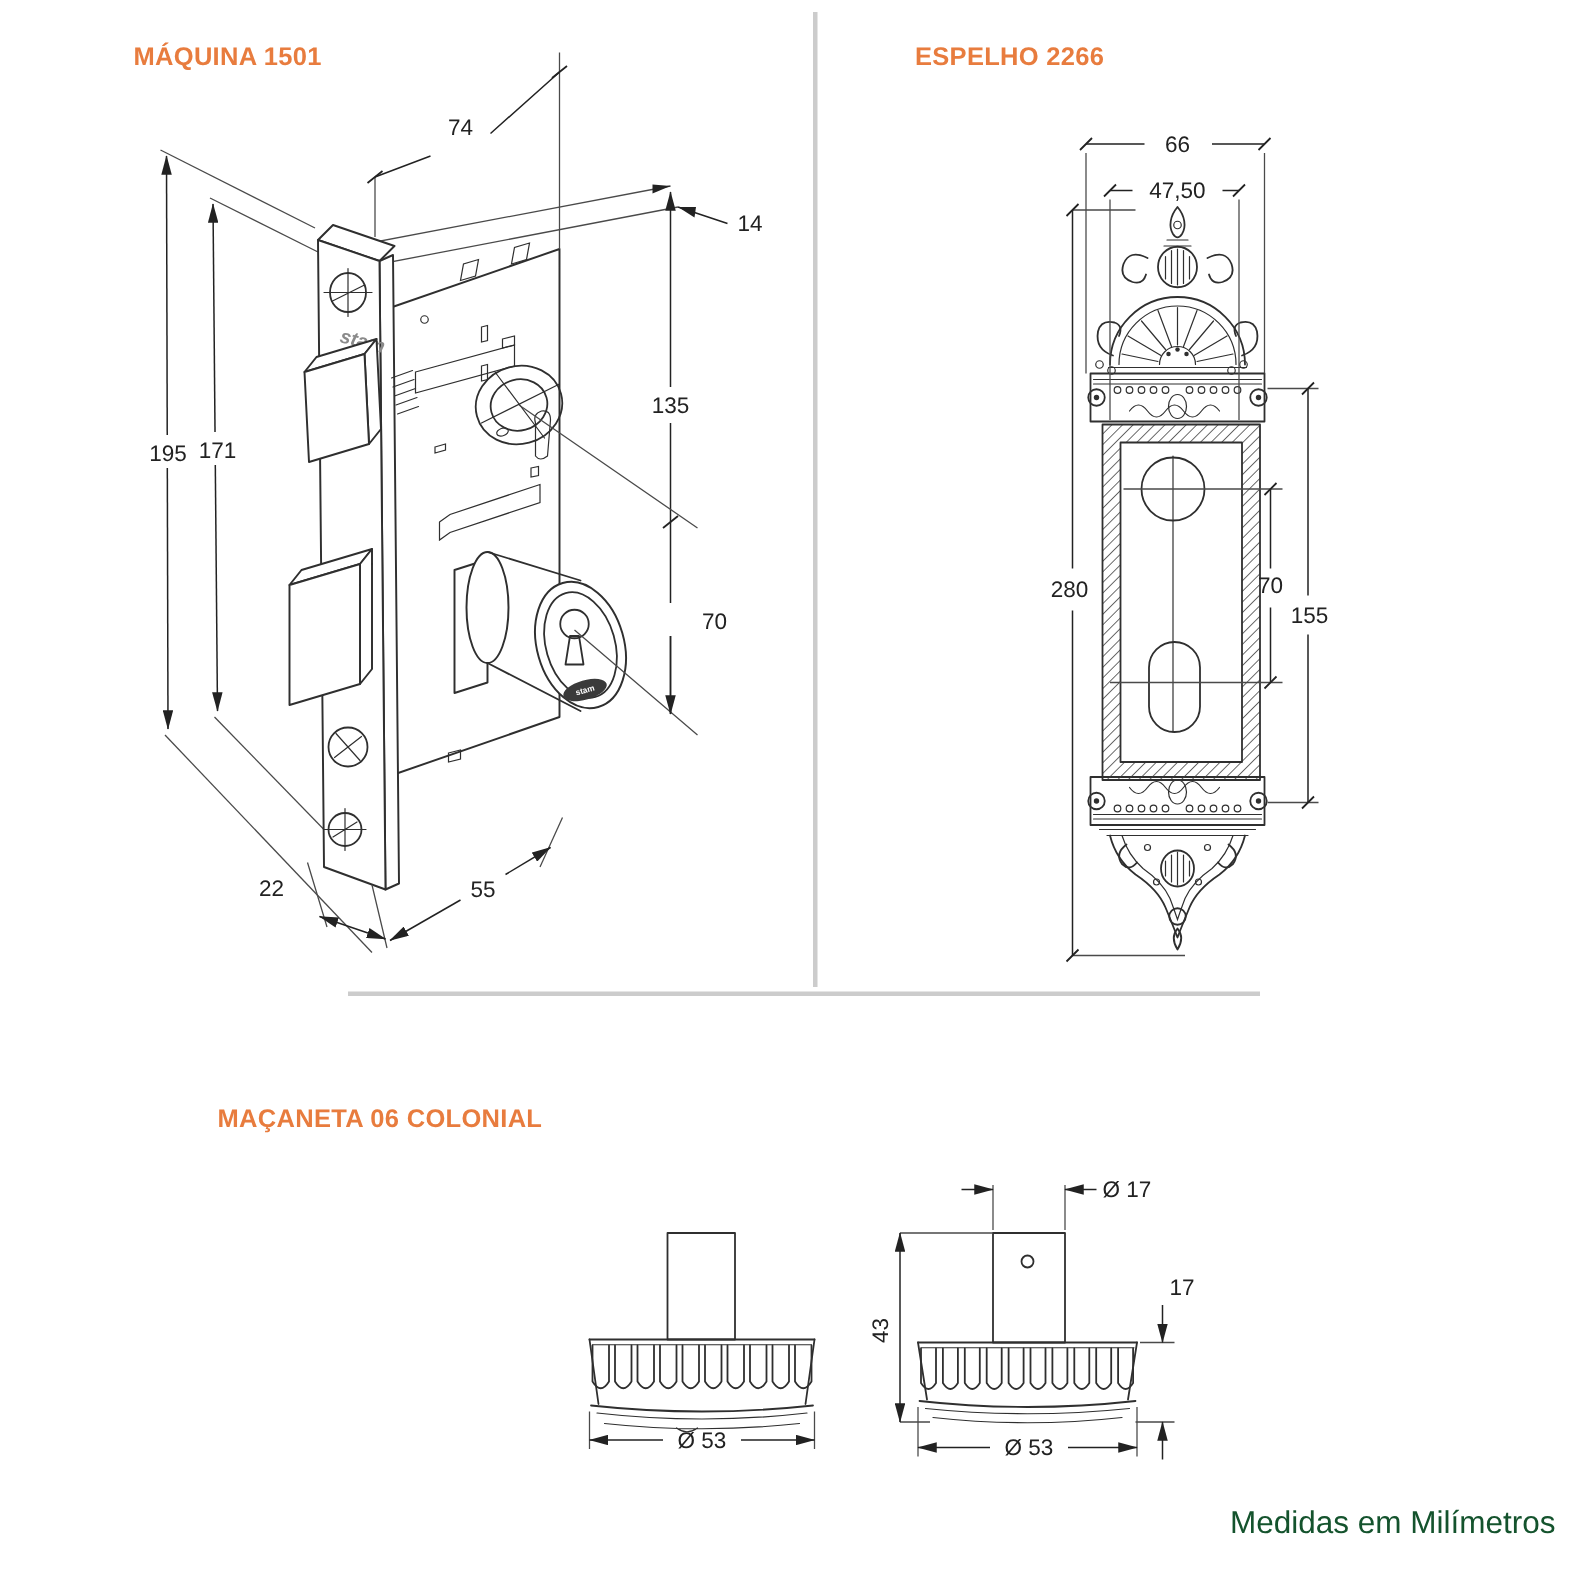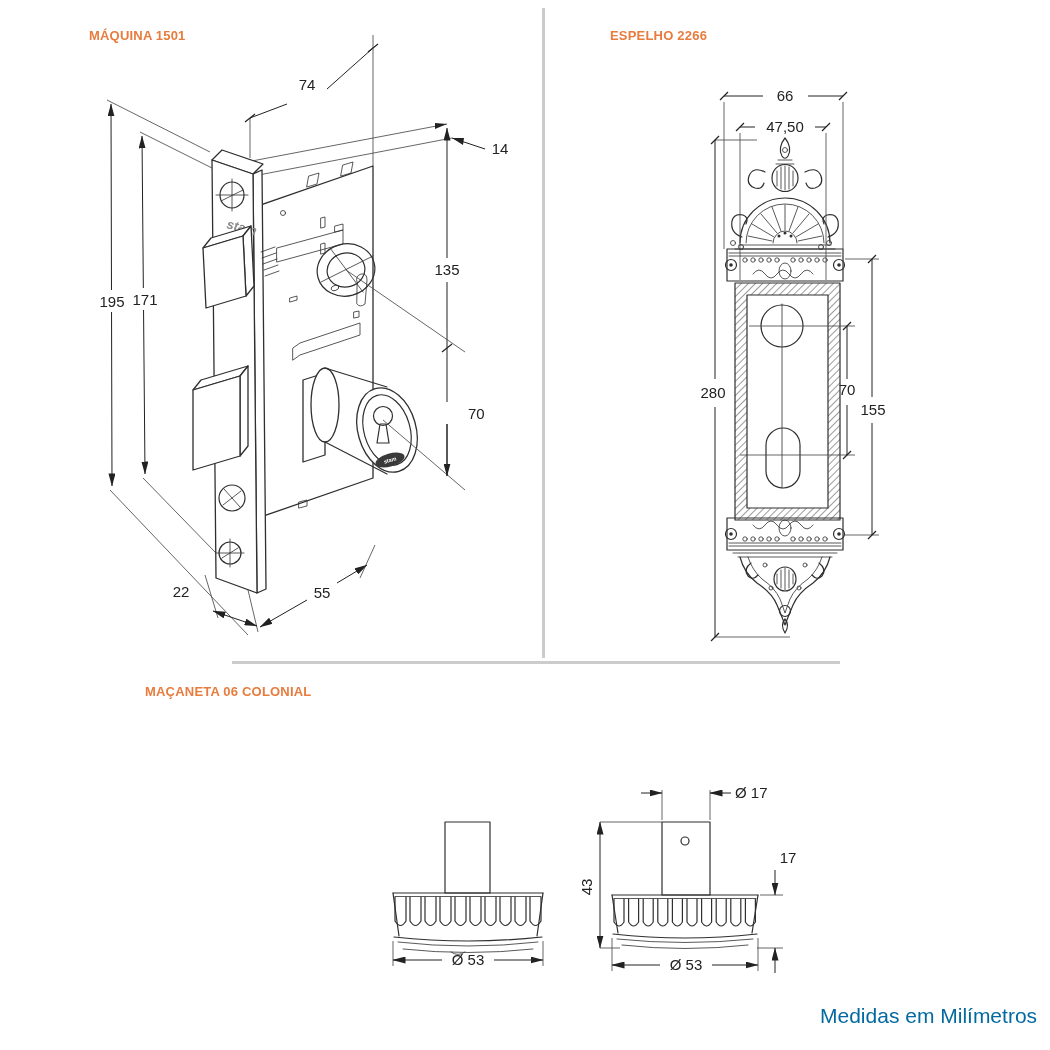--- a/index.html
+++ b/index.html
@@ -1,42 +1,42 @@
 <!DOCTYPE html>
 <html style="--accent: #e87c3e; --divider: #cccccc;"><head>
 <meta charset="utf-8">
 <style>
   :root { --accent:#e87c3e; --divider:#cccccc; }
   * { margin:0; padding:0; box-sizing:border-box; }
   body { background:#fff; font-family:"Liberation Sans",sans-serif; }
   #canvas { position:relative; width:1050px; height:1050px; background:#fff; overflow:hidden; }
-  .sec-title { position:absolute; font-weight:800; font-size:13px; letter-spacing:.2px; color:var(--accent); white-space:nowrap; }
+  .sec-title { position:absolute; font-weight:800; font-size:17px; letter-spacing:.2px; color:var(--accent); white-space:nowrap; }
   .divider-v { position:absolute; left:542px; top:8px; width:3px; height:650px; background:var(--divider); }
   .divider-h { position:absolute; left:232px; top:661px; width:608px; height:3px; background:var(--divider); }
-  .footer-note { position:absolute; left:820px; top:1004px; font-size:21px; color:#0369a1; white-space:nowrap; }
+  .footer-note { position:absolute; left:820px; top:1004px; font-size:21px; color:#14532d; white-space:nowrap; }
   svg { position:absolute; overflow:visible; }
   .ln   { stroke:#2f2f2f; stroke-width:1.2; fill:none; stroke-linecap:round; stroke-linejoin:round; }
   .ln2  { stroke:#2f2f2f; stroke-width:.8; fill:none; stroke-linecap:round; }
   .thin { stroke:#4a4a4a; stroke-width:.85; fill:none; }
   .wf   { fill:#fff; stroke:#2f2f2f; stroke-width:1.3; stroke-linejoin:round; }
   .dimln{ stroke:#222; stroke-width:1; fill:none; }
   .tick { stroke:#222; stroke-width:1.2; }
   .dim  { font:15px "Liberation Sans",sans-serif; fill:#222; }
   .brand{ font:italic 700 13px "Liberation Sans",sans-serif; fill:#8a8a8a; }
   .badge-t { font:700 5.5px "Liberation Sans",sans-serif; fill:#fff; }
   .arrfill { fill:#222; }
 </style>
 </head>
 <body>
 
 <div id="canvas">
 
   <div class="sec-title" style="left:89px; top:28px;">MÁQUINA 1501</div>
   <div class="sec-title" style="left:610px; top:28px;">ESPELHO 2266</div>
-  <div class="sec-title" style="left:145px; top:684px;text-align:center;">MAÇANETA 06 COLONIAL</div>
+  <div class="sec-title" style="left:145px; top:736px;text-align:center;">MAÇANETA 06 COLONIAL</div>
 
   <div class="divider-v"></div>
   <div class="divider-h"></div>
 
   <svg style="left:85px; top:30px;" width="470" height="625" viewBox="0 0 470 625">
     <defs>
       <marker id="arrM" markerWidth="13" markerHeight="7" refX="12.5" refY="3.5" orient="auto-start-reverse">
         <path d="M0,0 L13,3.5 L0,7 Z" class="arrfill"></path>
       </marker>
     </defs>

